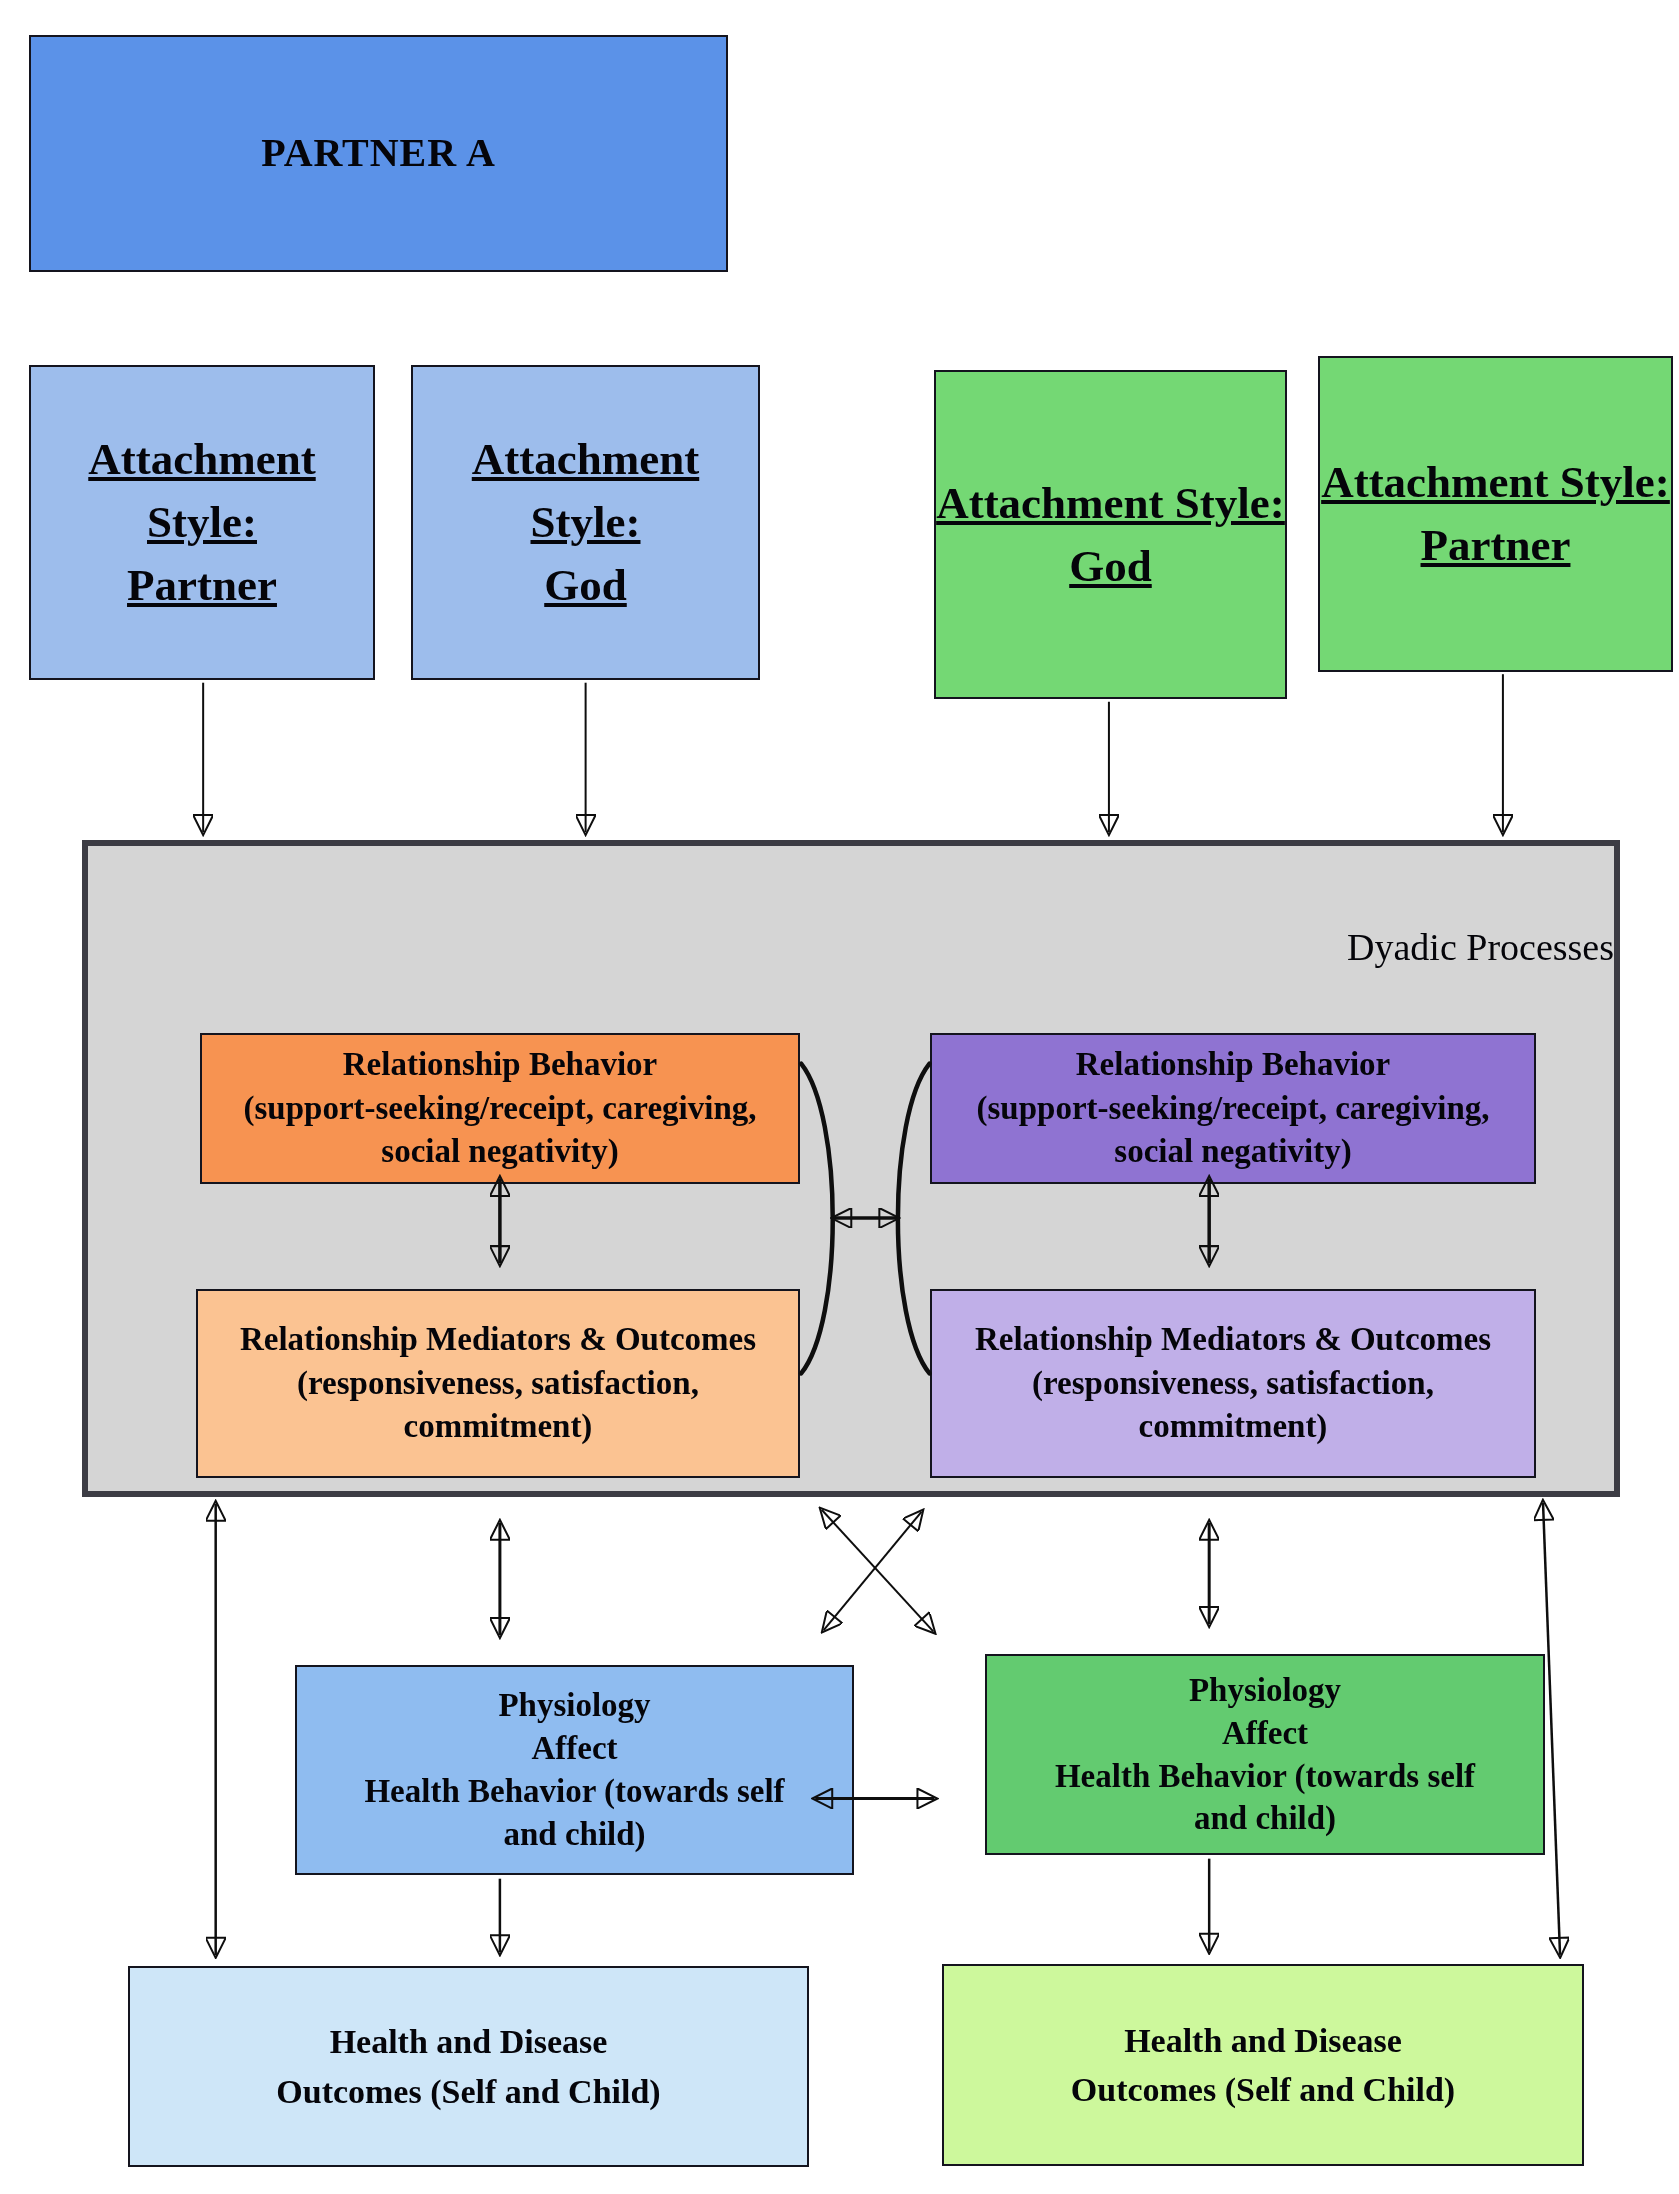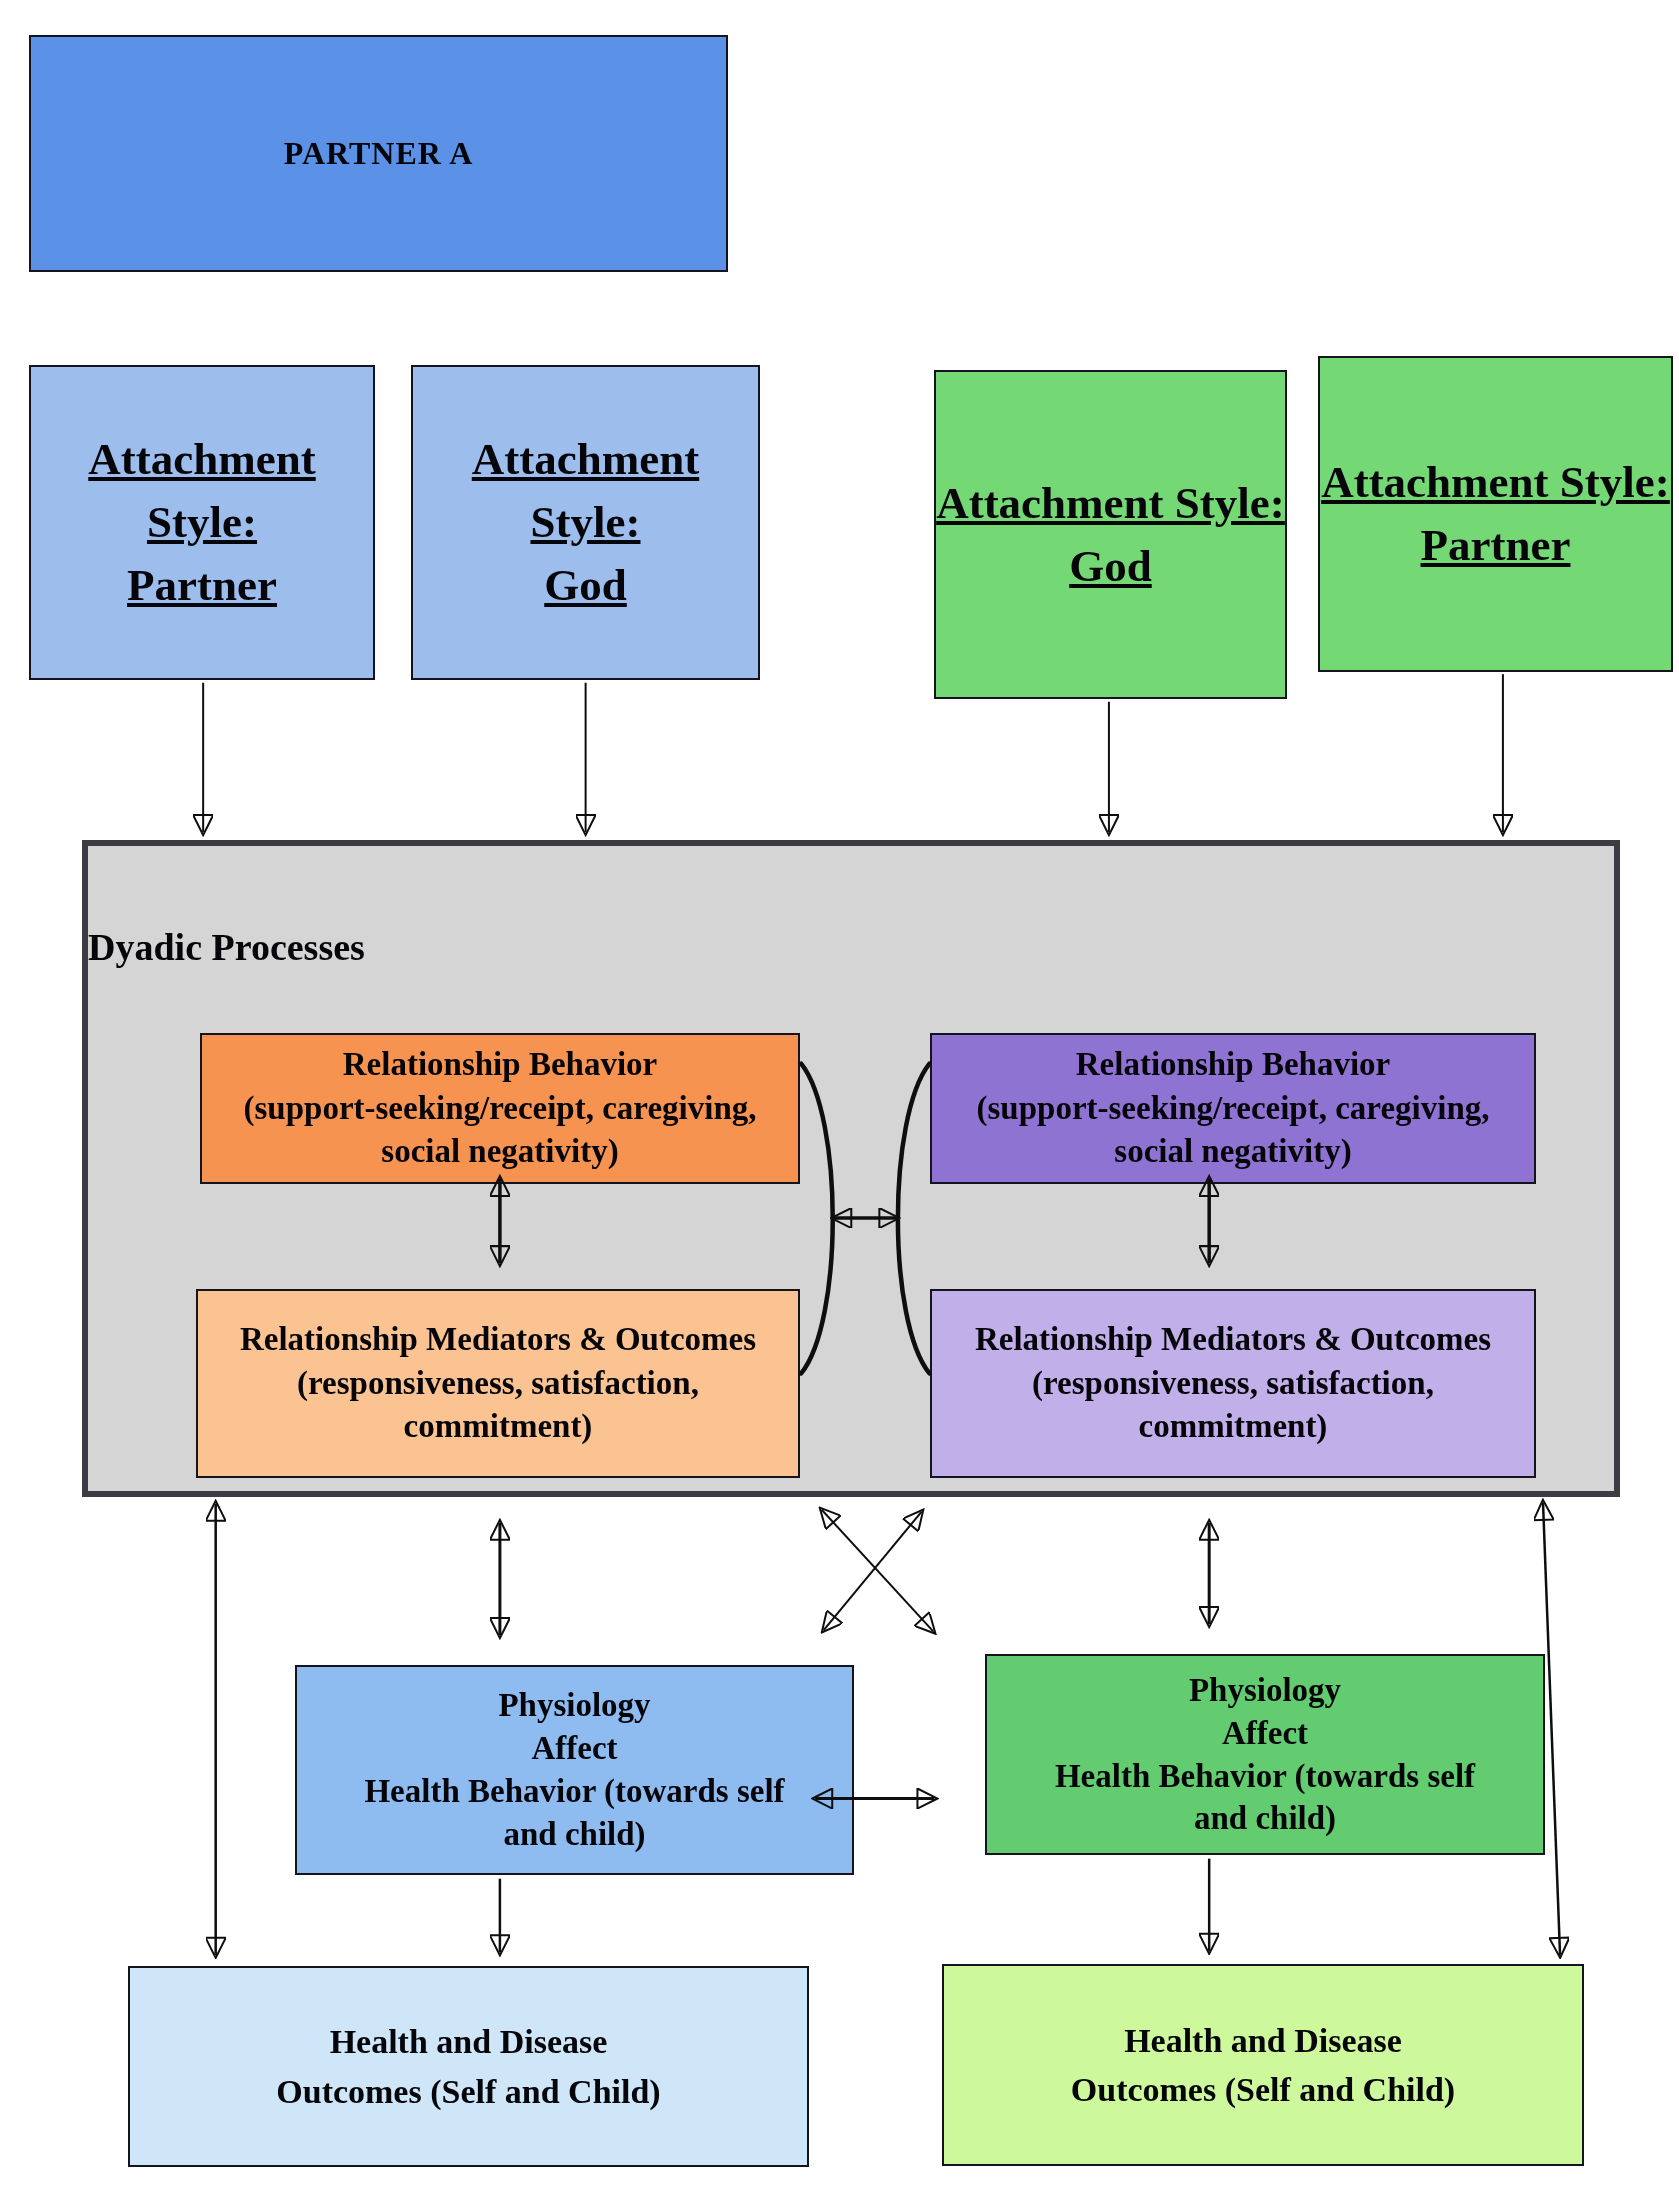--- a/index.html
+++ b/index.html
@@ -13,40 +13,40 @@
   .box{
     position:absolute;
     display:flex;align-items:center;justify-content:center;
     text-align:center;
     font-weight:bold;
     white-space:pre-line;
     border:2.5px solid var(--box-border,#14141e);
     box-sizing:border-box;
     line-height:1.32;
   }
-  .partner-box{font-size:32px;letter-spacing:1px;}
+  .partner-box{font-size:40px;letter-spacing:1px;}
   .attach-box{font-size:45px;line-height:1.4;text-decoration:underline;}
   .inner-box{font-size:33px;margin-top:16px;}
   .phys-box{font-size:33px;line-height:1.3;margin-left:45px;}
   .health-box{font-size:34px;line-height:1.45;}
   .partner-a{left:29px;top:35px;width:699px;height:237px;background:var(--partner-a-fill);}
   .partner-b{left:930px;top:35px;width:739px;height:237px;background:var(--partner-b-fill);}
   .att-ap{left:29px;top:365px;width:346px;height:315px;background:var(--attach-a-fill);}
   .att-ag{left:411px;top:365px;width:349px;height:315px;background:var(--attach-a-fill);}
   .att-bg{left:934px;top:370px;width:353px;height:329px;background:var(--attach-b-fill);}
   .att-bp{left:1318px;top:356px;width:355px;height:316px;background:var(--attach-b-fill);}
   .dyadic-panel{
     position:absolute;left:82px;top:840px;width:1538px;height:657px;
     background:var(--dyadic-fill);
     border:6px solid var(--dyadic-border,#3c3c44);
     box-sizing:border-box;
   }
   .dyadic-title{
     position:absolute;left:0;top:79px;width:100%;
-    text-align:left;font-size:38px;font-weight:bold;
+    text-align:right;font-size:38px;font-weight:normal;
   }
   .rb-a{left:200px;top:1017px;width:600px;height:151px;background:var(--behavior-a-fill);}
   .rb-b{left:930px;top:1017px;width:606px;height:151px;background:var(--behavior-b-fill);}
   .rmo-a{left:196px;top:1273px;width:604px;height:189px;background:var(--mediators-a-fill);}
   .rmo-b{left:930px;top:1273px;width:606px;height:189px;background:var(--mediators-b-fill);}
   .phys-a{left:250px;top:1665px;width:559px;height:210px;background:var(--phys-a-fill);}
   .phys-b{left:940px;top:1654px;width:560px;height:201px;background:var(--phys-b-fill);}
   .health-a{left:128px;top:1966px;width:681px;height:201px;background:var(--health-a-fill);}
   .health-b{left:942px;top:1964px;width:642px;height:202px;background:var(--health-b-fill);}
   .arrow-layer{position:absolute;left:0;top:0;width:1680px;height:2194px;pointer-events:none;}

